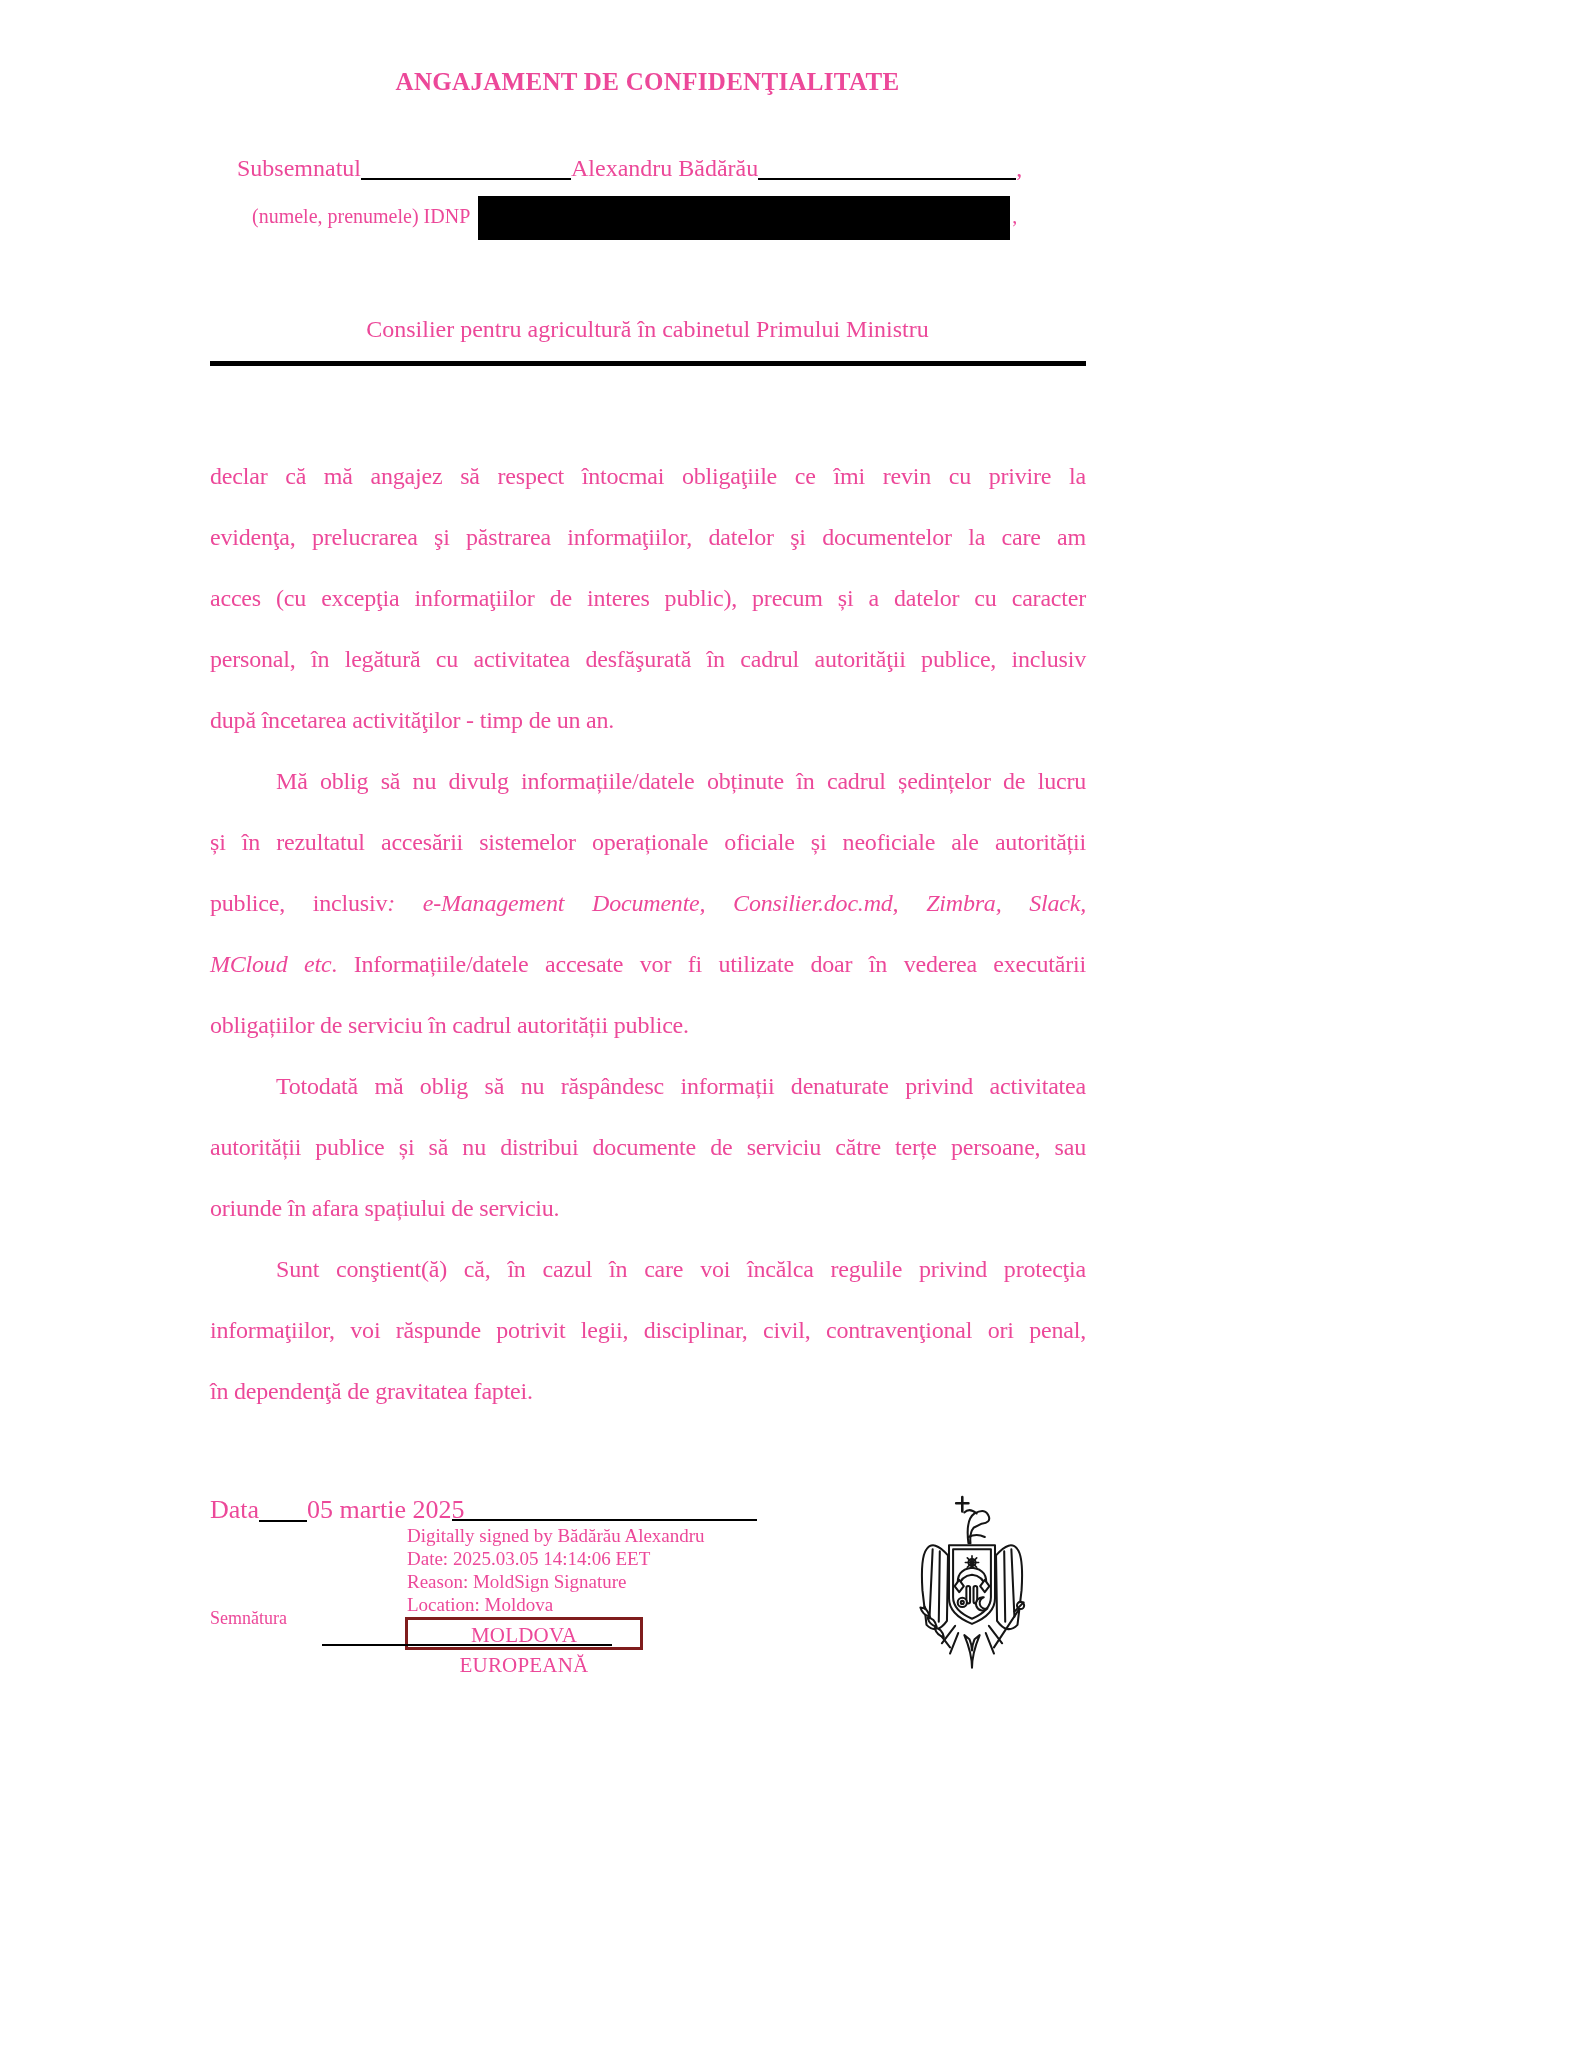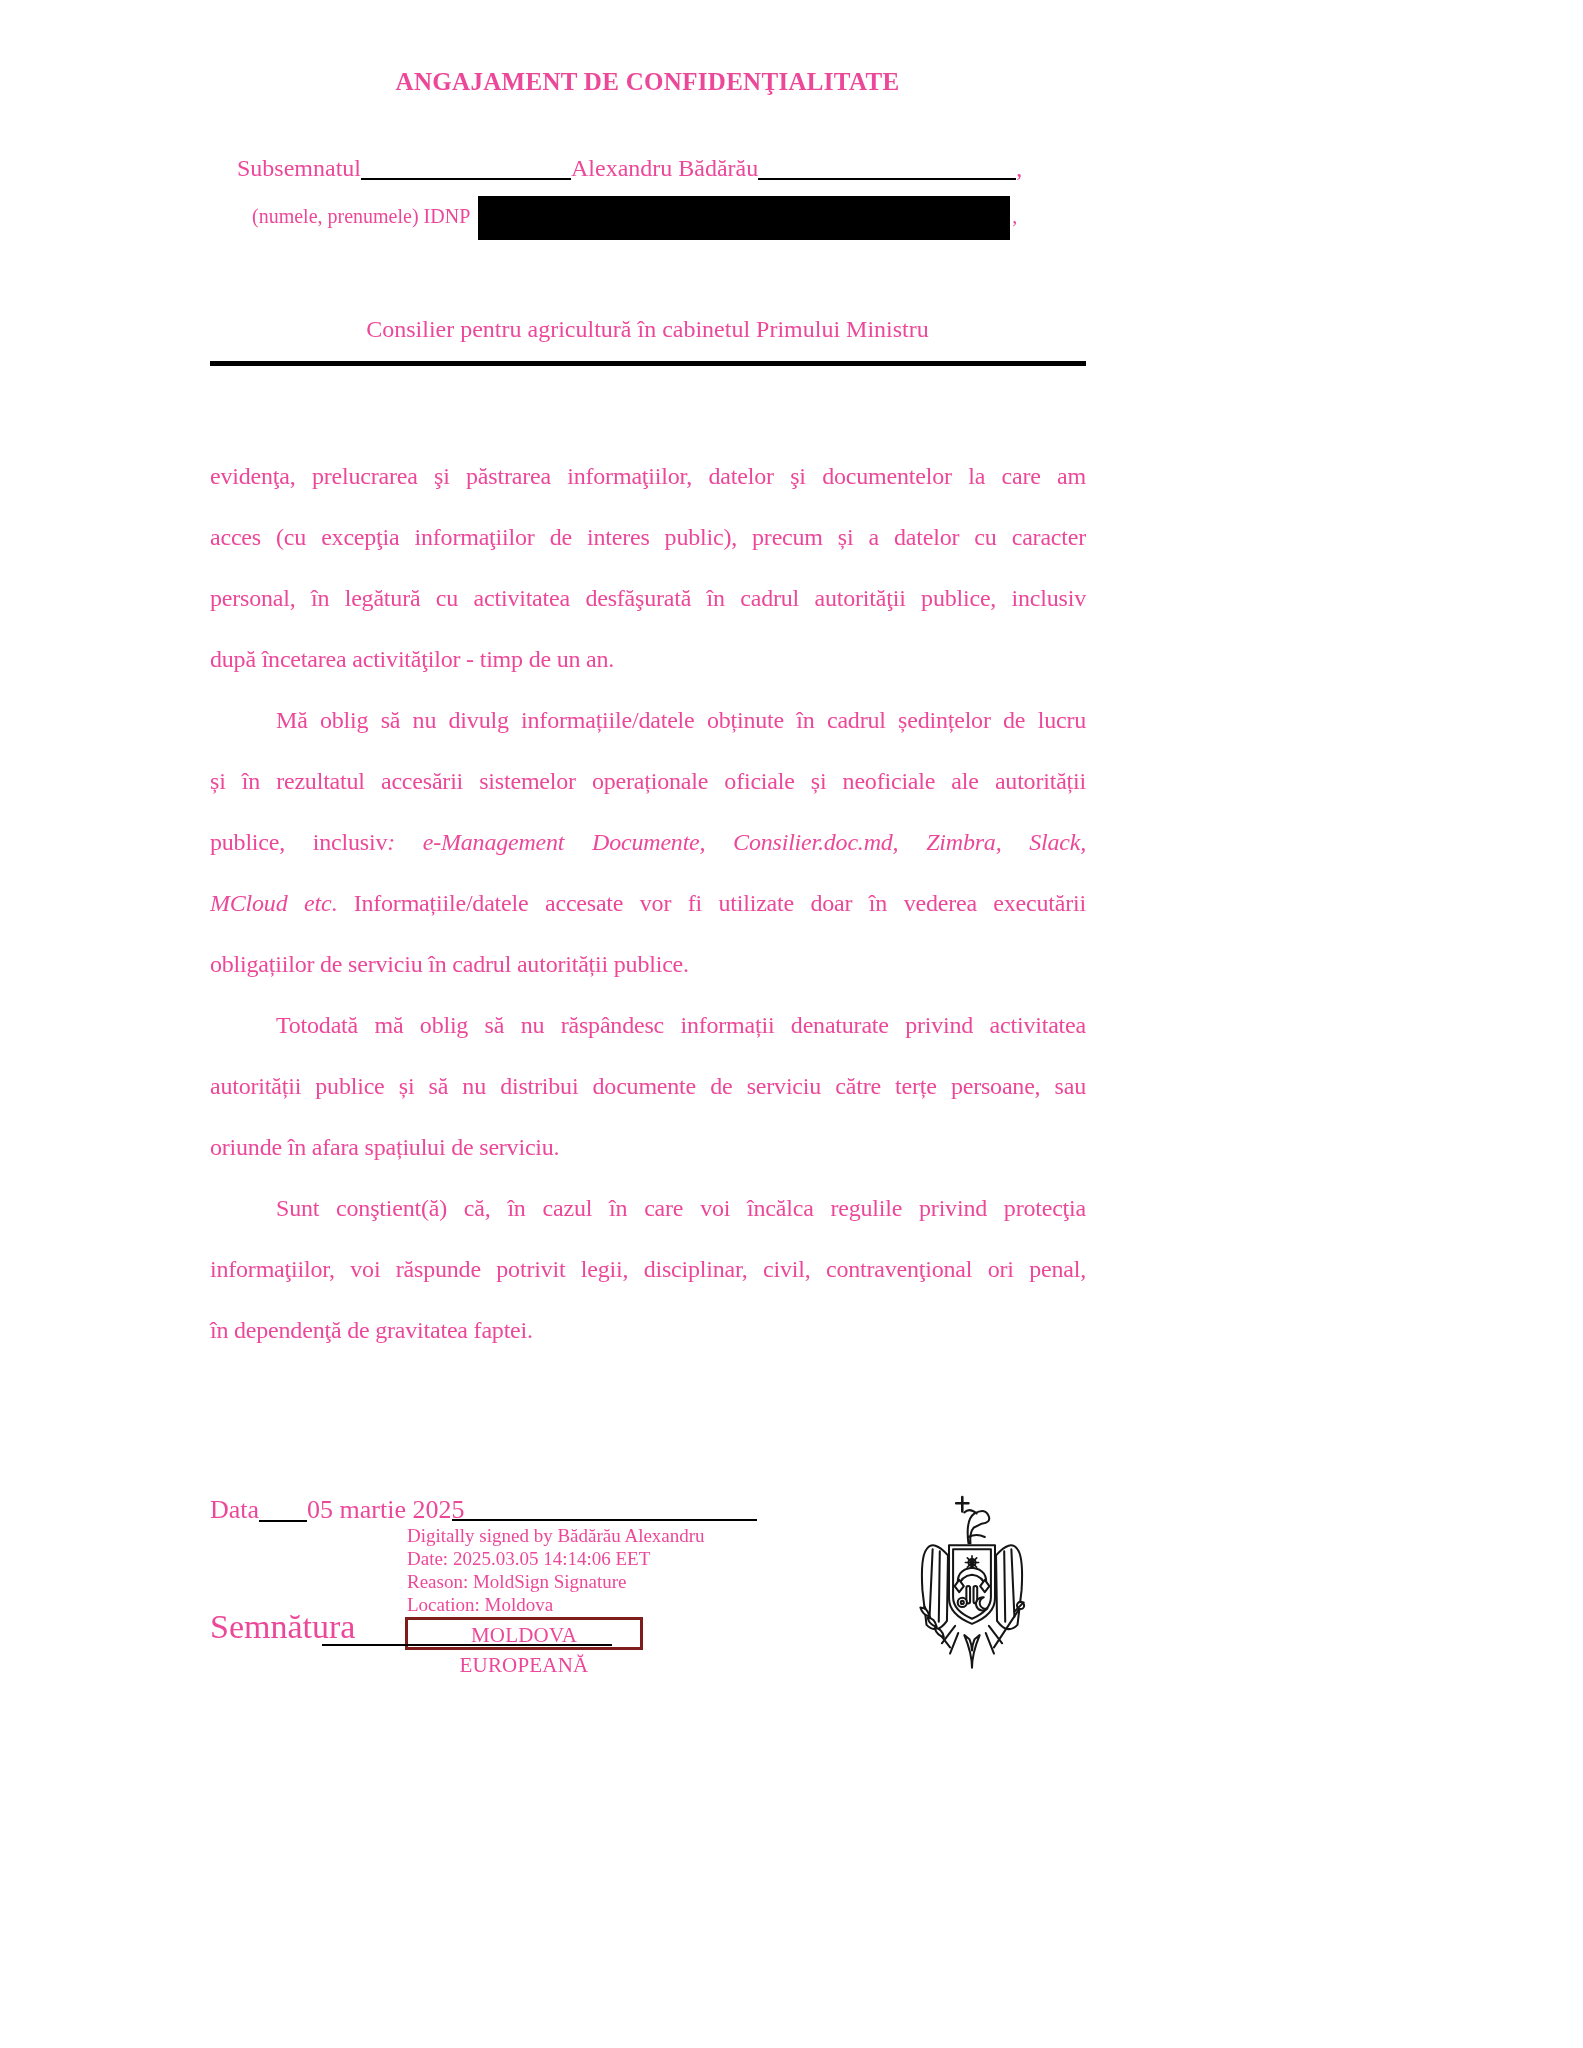--- a/index.html
+++ b/index.html
@@ -38,21 +38,21 @@
   .jline { line-height:61px; text-align:justify; text-align-last:justify; height:61px; overflow:visible; white-space:normal; }
   .lastline { line-height:61px; text-align:left; text-align-last:left; height:61px; }
   .ind { text-indent:66px; }
   .body-block em { font-style:italic; }
 
   .line-data { top:1490px; left:210px; font-size:26px; white-space:nowrap; }
 
   .stamp-topline { top:1519px; left:452px; width:305px; height:0; border-top:2px solid #000; }
   .stamp-block { top:1524px; left:407px; font-size:19px; line-height:23px; white-space:nowrap; }
 
-  .line-semnatura { top:1608px; left:210px; font-size:34px; }
+  .line-semnatura { top:1608px; left:210px; font-size:18px; }
   .sig-underline { top:1644px; left:322px; width:290px; height:0; border-top:2px solid #000; z-index:3; }
 
   .banner-box {
     top:1617px; left:405px; width:238px; height:33px;
     border:3px solid #7f1d1d; box-sizing:border-box;
     font-size:21px; text-align:center; line-height:30px;
     letter-spacing:0.2px; z-index:2; background:transparent;
   }
 
   .emblem { top:1492px; left:913px; width:118px; height:184px; }
@@ -68,20 +68,21 @@
   <div class="abs line-sub"><span>Subsemnatul</span><span class="blank blank-1"></span><span>Alexandru Bădărău</span><span class="blank blank-2"></span><span>,</span></div>
 
   <div class="abs line-idnp"><span>(numele, prenumele) IDNP</span><span class="redacted"></span><span>,</span></div>
 
   <div class="abs centered line-position">Consilier pentru agricultură în cabinetul Primului Ministru</div>
 
   <div class="abs rule"></div>
 
 
   <div class="abs body-block">
+    <div class="jline">declar că mă angajez să respect întocmai obligaţiile ce îmi revin cu privire la</div>
     <div class="jline">evidenţa, prelucrarea şi păstrarea informaţiilor, datelor şi documentelor la care am</div>
     <div class="jline">acces (cu excepţia informaţiilor de interes public), precum și a datelor cu caracter</div>
     <div class="jline">personal, în legătură cu activitatea desfăşurată în cadrul autorităţii publice, inclusiv</div>
     <div class="lastline">după încetarea activităţilor - timp de un an.</div>
     <div class="jline ind">Mă oblig să nu divulg informațiile/datele obținute în cadrul ședințelor de lucru</div>
     <div class="jline">și în rezultatul accesării sistemelor operaționale oficiale și neoficiale ale autorității</div>
     <div class="jline"><span>publice, inclusiv</span><em>: e-Management Documente, Consilier.doc.md, Zimbra, Slack,</em></div>
     <div class="jline"><em>MCloud etc</em><span>. Informațiile/datele accesate vor fi utilizate doar în vederea executării</span></div>
     <div class="lastline">obligațiilor de serviciu în cadrul autorității publice.</div>
     <div class="jline ind">Totodată mă oblig să nu răspândesc informații denaturate privind activitatea</div>

